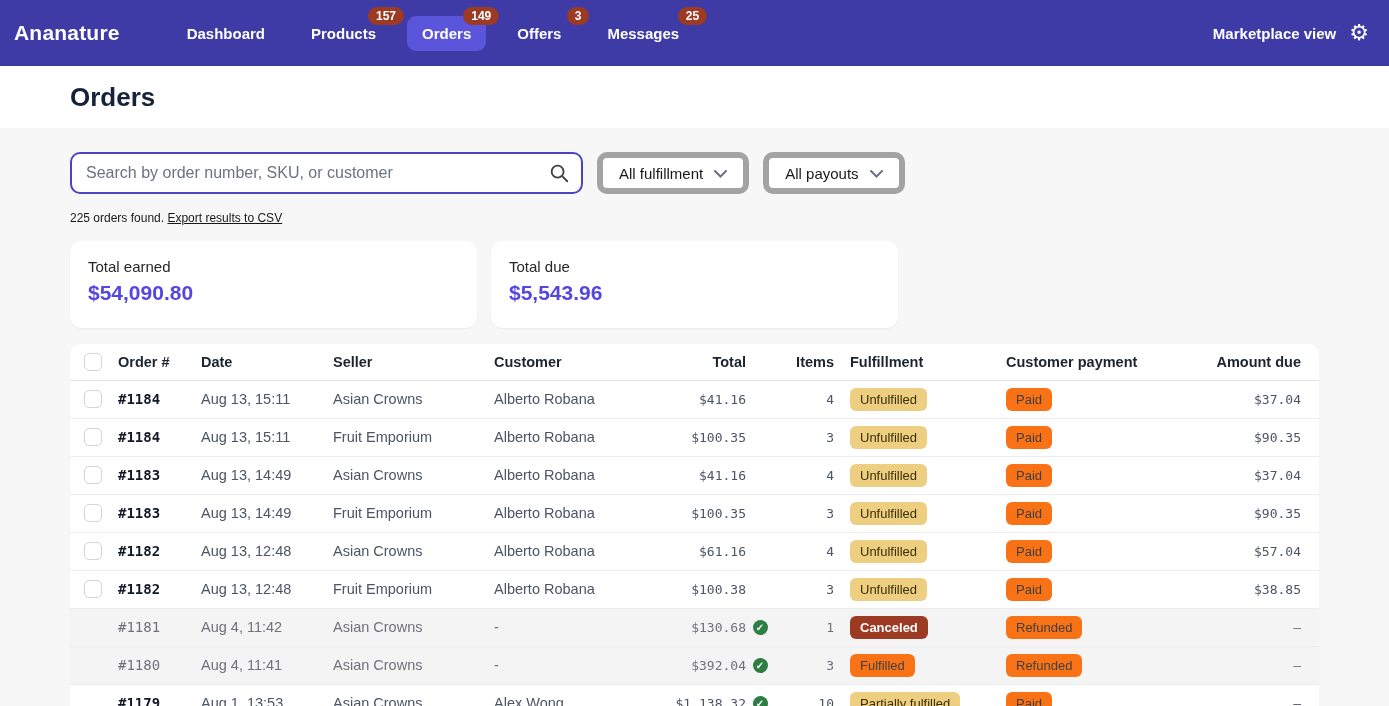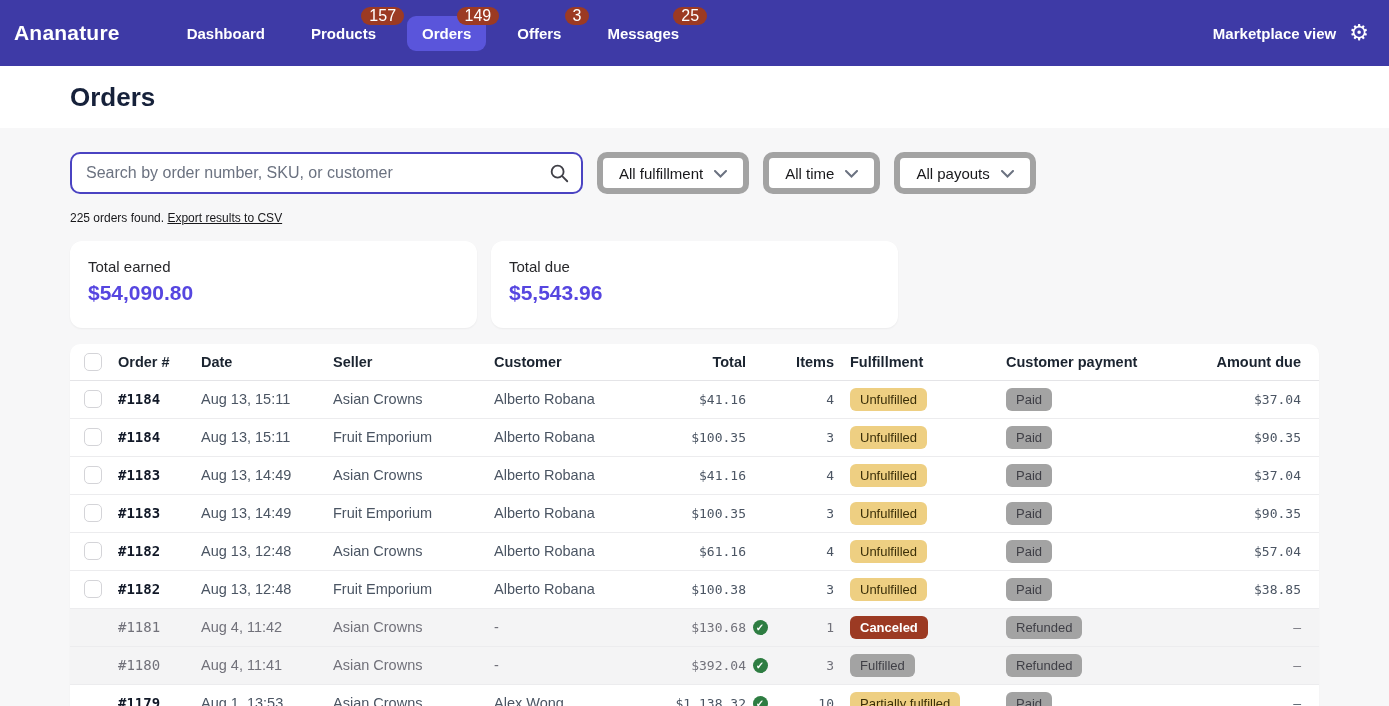--- a/index.html
+++ b/index.html
@@ -5,21 +5,21 @@
   * { margin:0; padding:0; box-sizing:border-box; }
   html,body { width:1389px; height:706px; overflow:hidden; }
   body { font-family:"Liberation Sans", sans-serif; background:#f7f7f8; position:relative; }
 
   
   .navbar { height:66px; background:#3e3aa6; display:flex; align-items:center; padding:0 20px 0 14px; color:#fff; }
   .logo { font-size:21px; font-weight:700; letter-spacing:.2px; white-space:nowrap; }
   .nav-list { display:flex; align-items:center; margin-left:52px; gap:16px; }
   .nav-item { position:relative; padding:9px 15px; border-radius:9px; font-size:15px; font-weight:700; cursor:pointer; white-space:nowrap; }
   .nav-item.active { background:#5a55db; }
-  .nav-badge { position:absolute; top:-9px; right:-13px; background:#9c3a23; color:#fff; font-size:16px; font-weight:400; padding:2px 8px; border-radius:10px; line-height:14px; }
+  .nav-badge { position:absolute; top:-9px; right:-13px; background:#9c3a23; color:#fff; font-size:12px; font-weight:700; padding:2px 8px; border-radius:10px; line-height:14px; }
   .nav-right { margin-left:auto; display:flex; align-items:center; gap:13px; font-size:15px; font-weight:700; }
   .gear { font-family:"DejaVu Sans", sans-serif; font-size:22px; line-height:22px; font-weight:400; cursor:pointer; }
 
   
   .page-header { background:#ffffff; height:62px; display:flex; align-items:center; padding:0 70px; }
   .page-title { font-size:26px; font-weight:700; color:#16213a; }
 
   
   .content { padding:24px 70px 0; }
 
@@ -54,21 +54,21 @@
   td.c-due { text-align:right; padding-right:18px; }
   th.h-right { text-align:right; }
   th.h-total { padding-right:28px; }
   th.h-due { padding-right:18px; }
   .pad-l { padding-left:16px; }
   .iconbox { width:28px; display:flex; justify-content:center; }
   .check-circle { width:15px; height:15px; border-radius:50%; background:#2e7d42; color:#fff; font-size:10px; line-height:15px; text-align:center; font-weight:700; }
   .hidden-icon { visibility:hidden; }
   .badge { display:inline-block; font-size:13px; padding:4px 10px; border-radius:6px; line-height:15px; white-space:nowrap; }
   .badge-warning { background:#eecf82; color:#3b2f08; }
-  .badge-neutral { background:#a3a3a3; color:#3f3f46; }
+  .badge-neutral { background:#f97316; color:#3f3f46; }
   .badge-danger { background:#9c3a23; color:#fff; font-weight:600; }
   tr.muted td { background:#f4f4f5; color:#71717a; }
   tr.muted td.c-order { font-weight:400; color:#71717a; }
   tr.muted td.c-total .amt, tr.muted td.c-items, tr.muted td.c-due { color:#71717a; }
 </style>
 </head>
 <body>
 
 <header class="navbar">
   <div class="logo">Ananature</div>
@@ -111,26 +111,20 @@
       <input class="search-input" type="text" placeholder="Search by order number, SKU, or customer" style="">
       <span class="search-icon">
         <svg width="22" height="22" viewBox="0 0 24 24" fill="none" stroke="#3f3f46" stroke-width="2" stroke-linecap="round">
           <circle cx="10.5" cy="10.5" r="6.5"></circle>
             <line x1="15.5" y1="15.5" x2="21" y2="21"></line>
         </svg>
       </span>
     </div>
     <div class="dropdown">
       <span>All fulfillment</span>
-      <svg width="13" height="8" viewBox="0 0 13 8" fill="none" stroke="#6b7280" stroke-width="2" stroke-linecap="round">
-          <polyline points="1,1 6.5,6.5 12,1"></polyline>
-        </svg>
-    </div>
-    <div class="dropdown">
-      <span>All time</span>
       <svg width="13" height="8" viewBox="0 0 13 8" fill="none" stroke="#6b7280" stroke-width="2" stroke-linecap="round">
           <polyline points="1,1 6.5,6.5 12,1"></polyline>
         </svg>
     </div>
     <div class="dropdown">
       <span>All payouts</span>
       <svg width="13" height="8" viewBox="0 0 13 8" fill="none" stroke="#6b7280" stroke-width="2" stroke-linecap="round">
           <polyline points="1,1 6.5,6.5 12,1"></polyline>
         </svg>
     </div>

